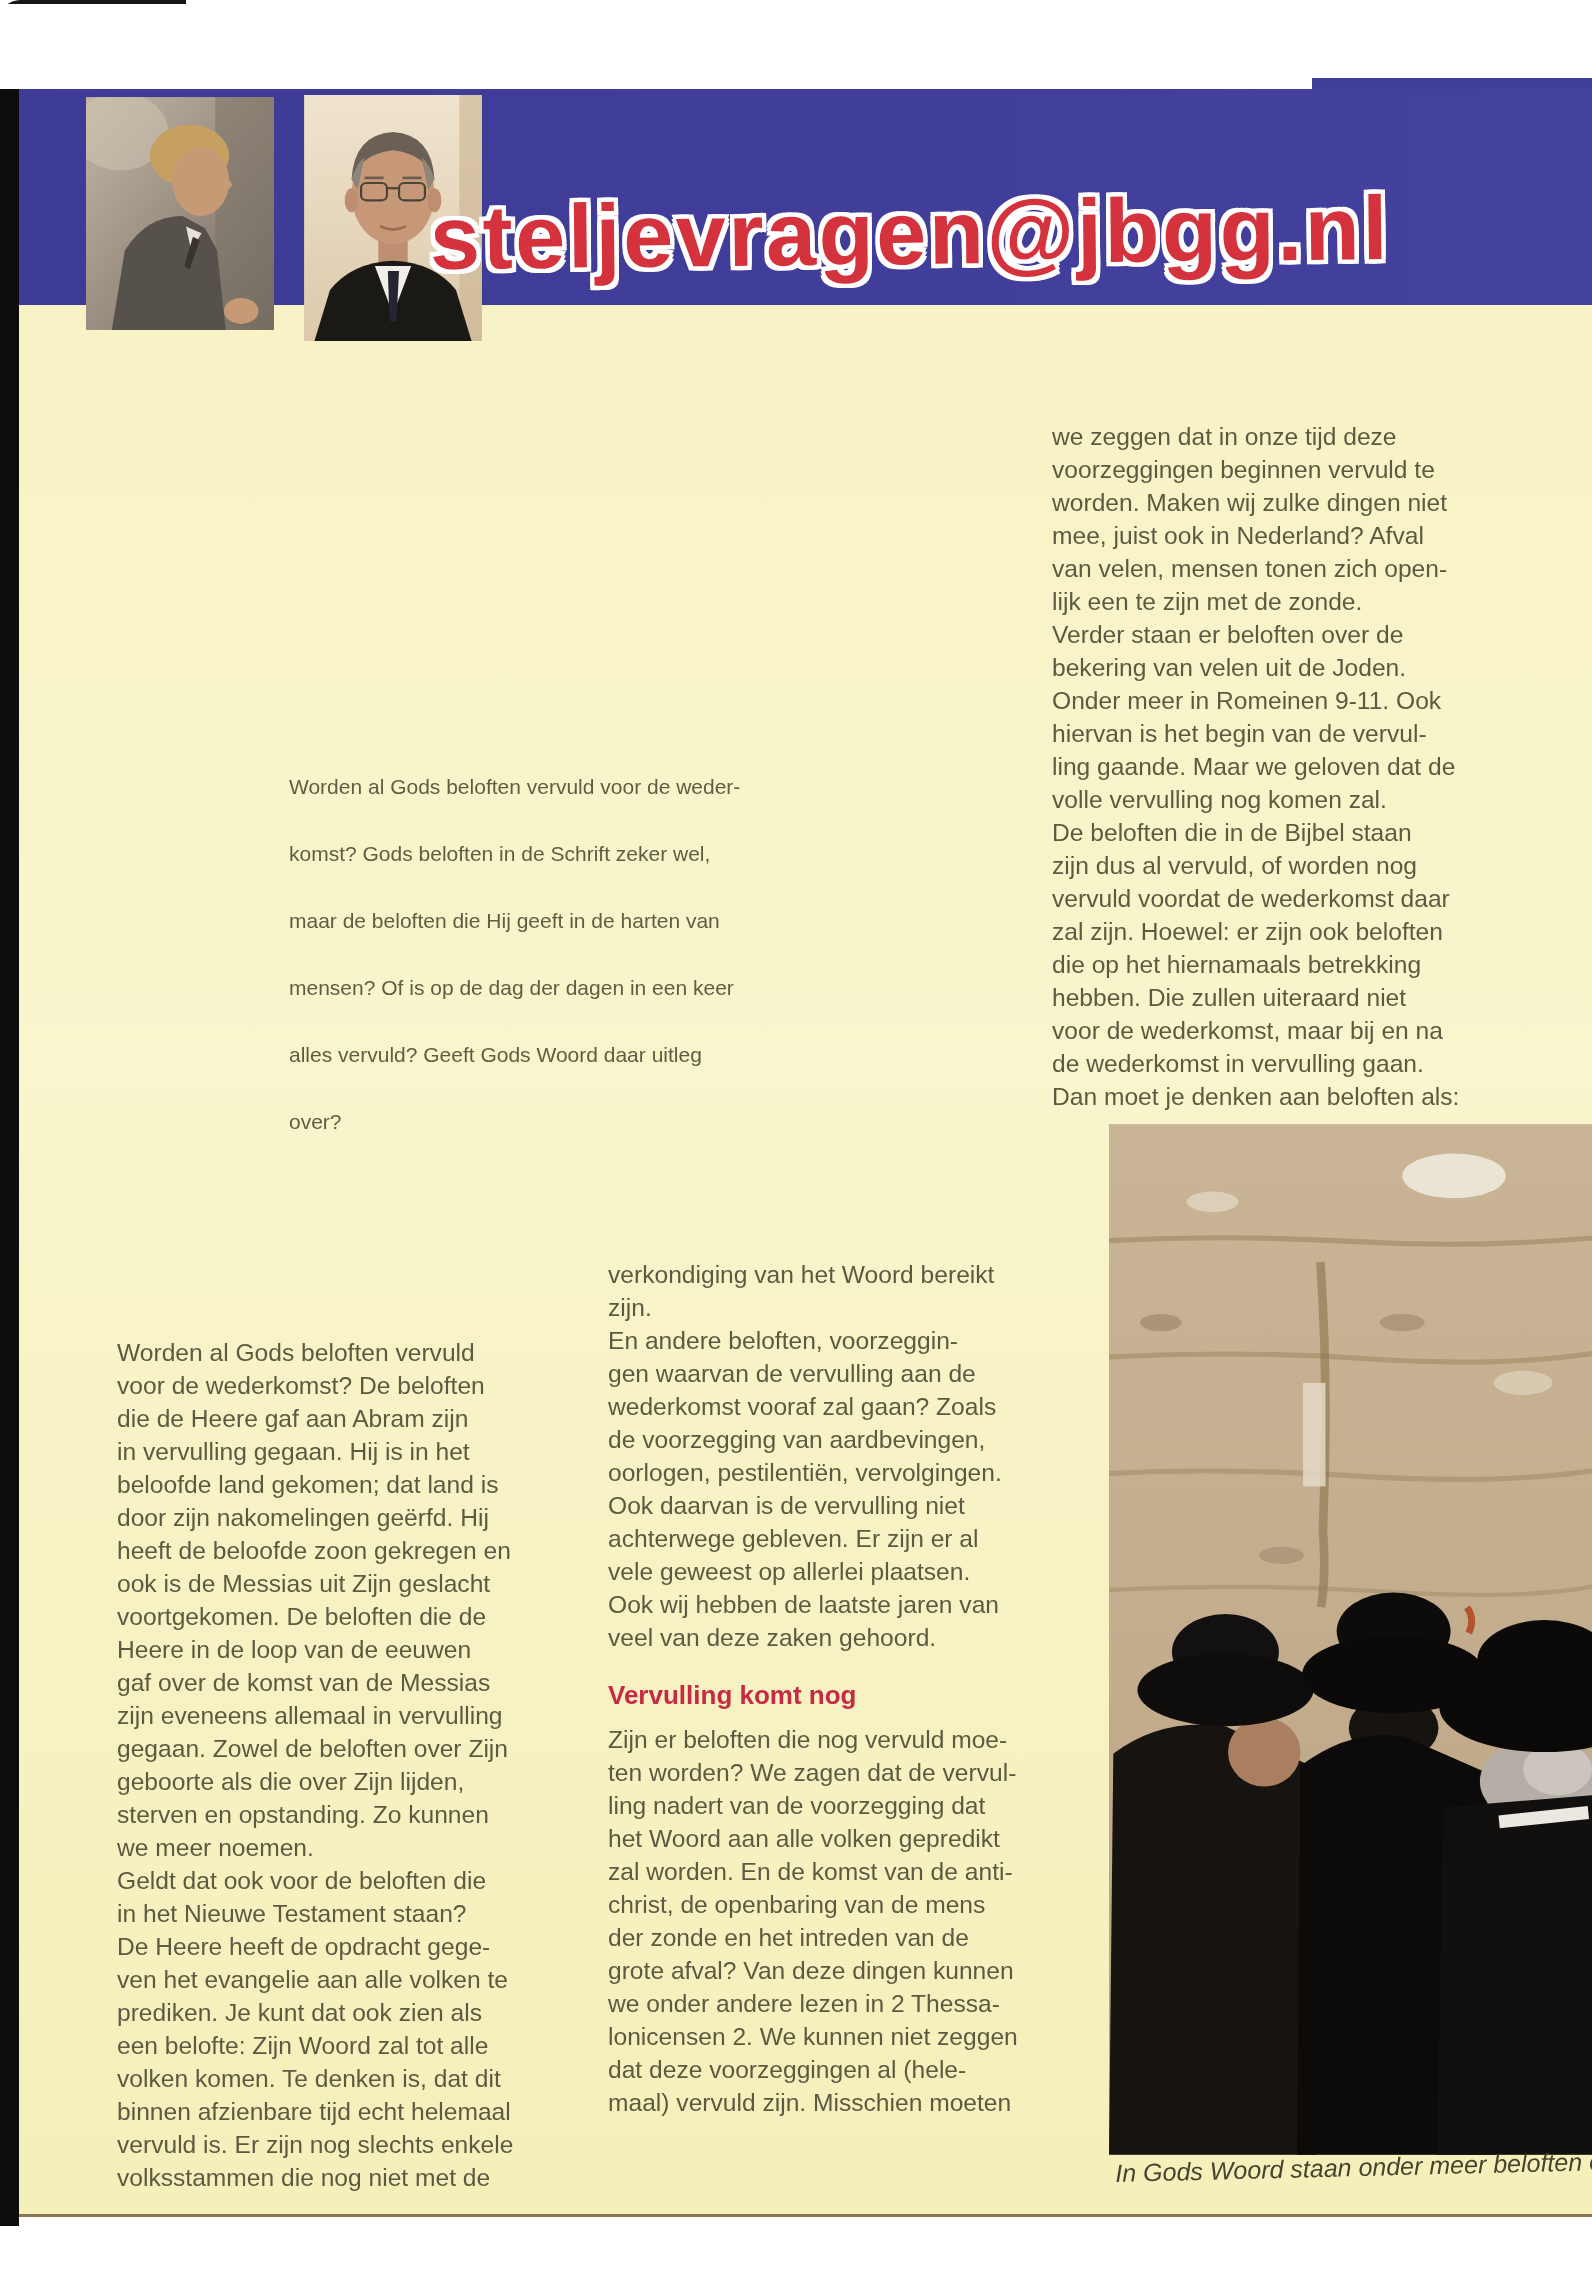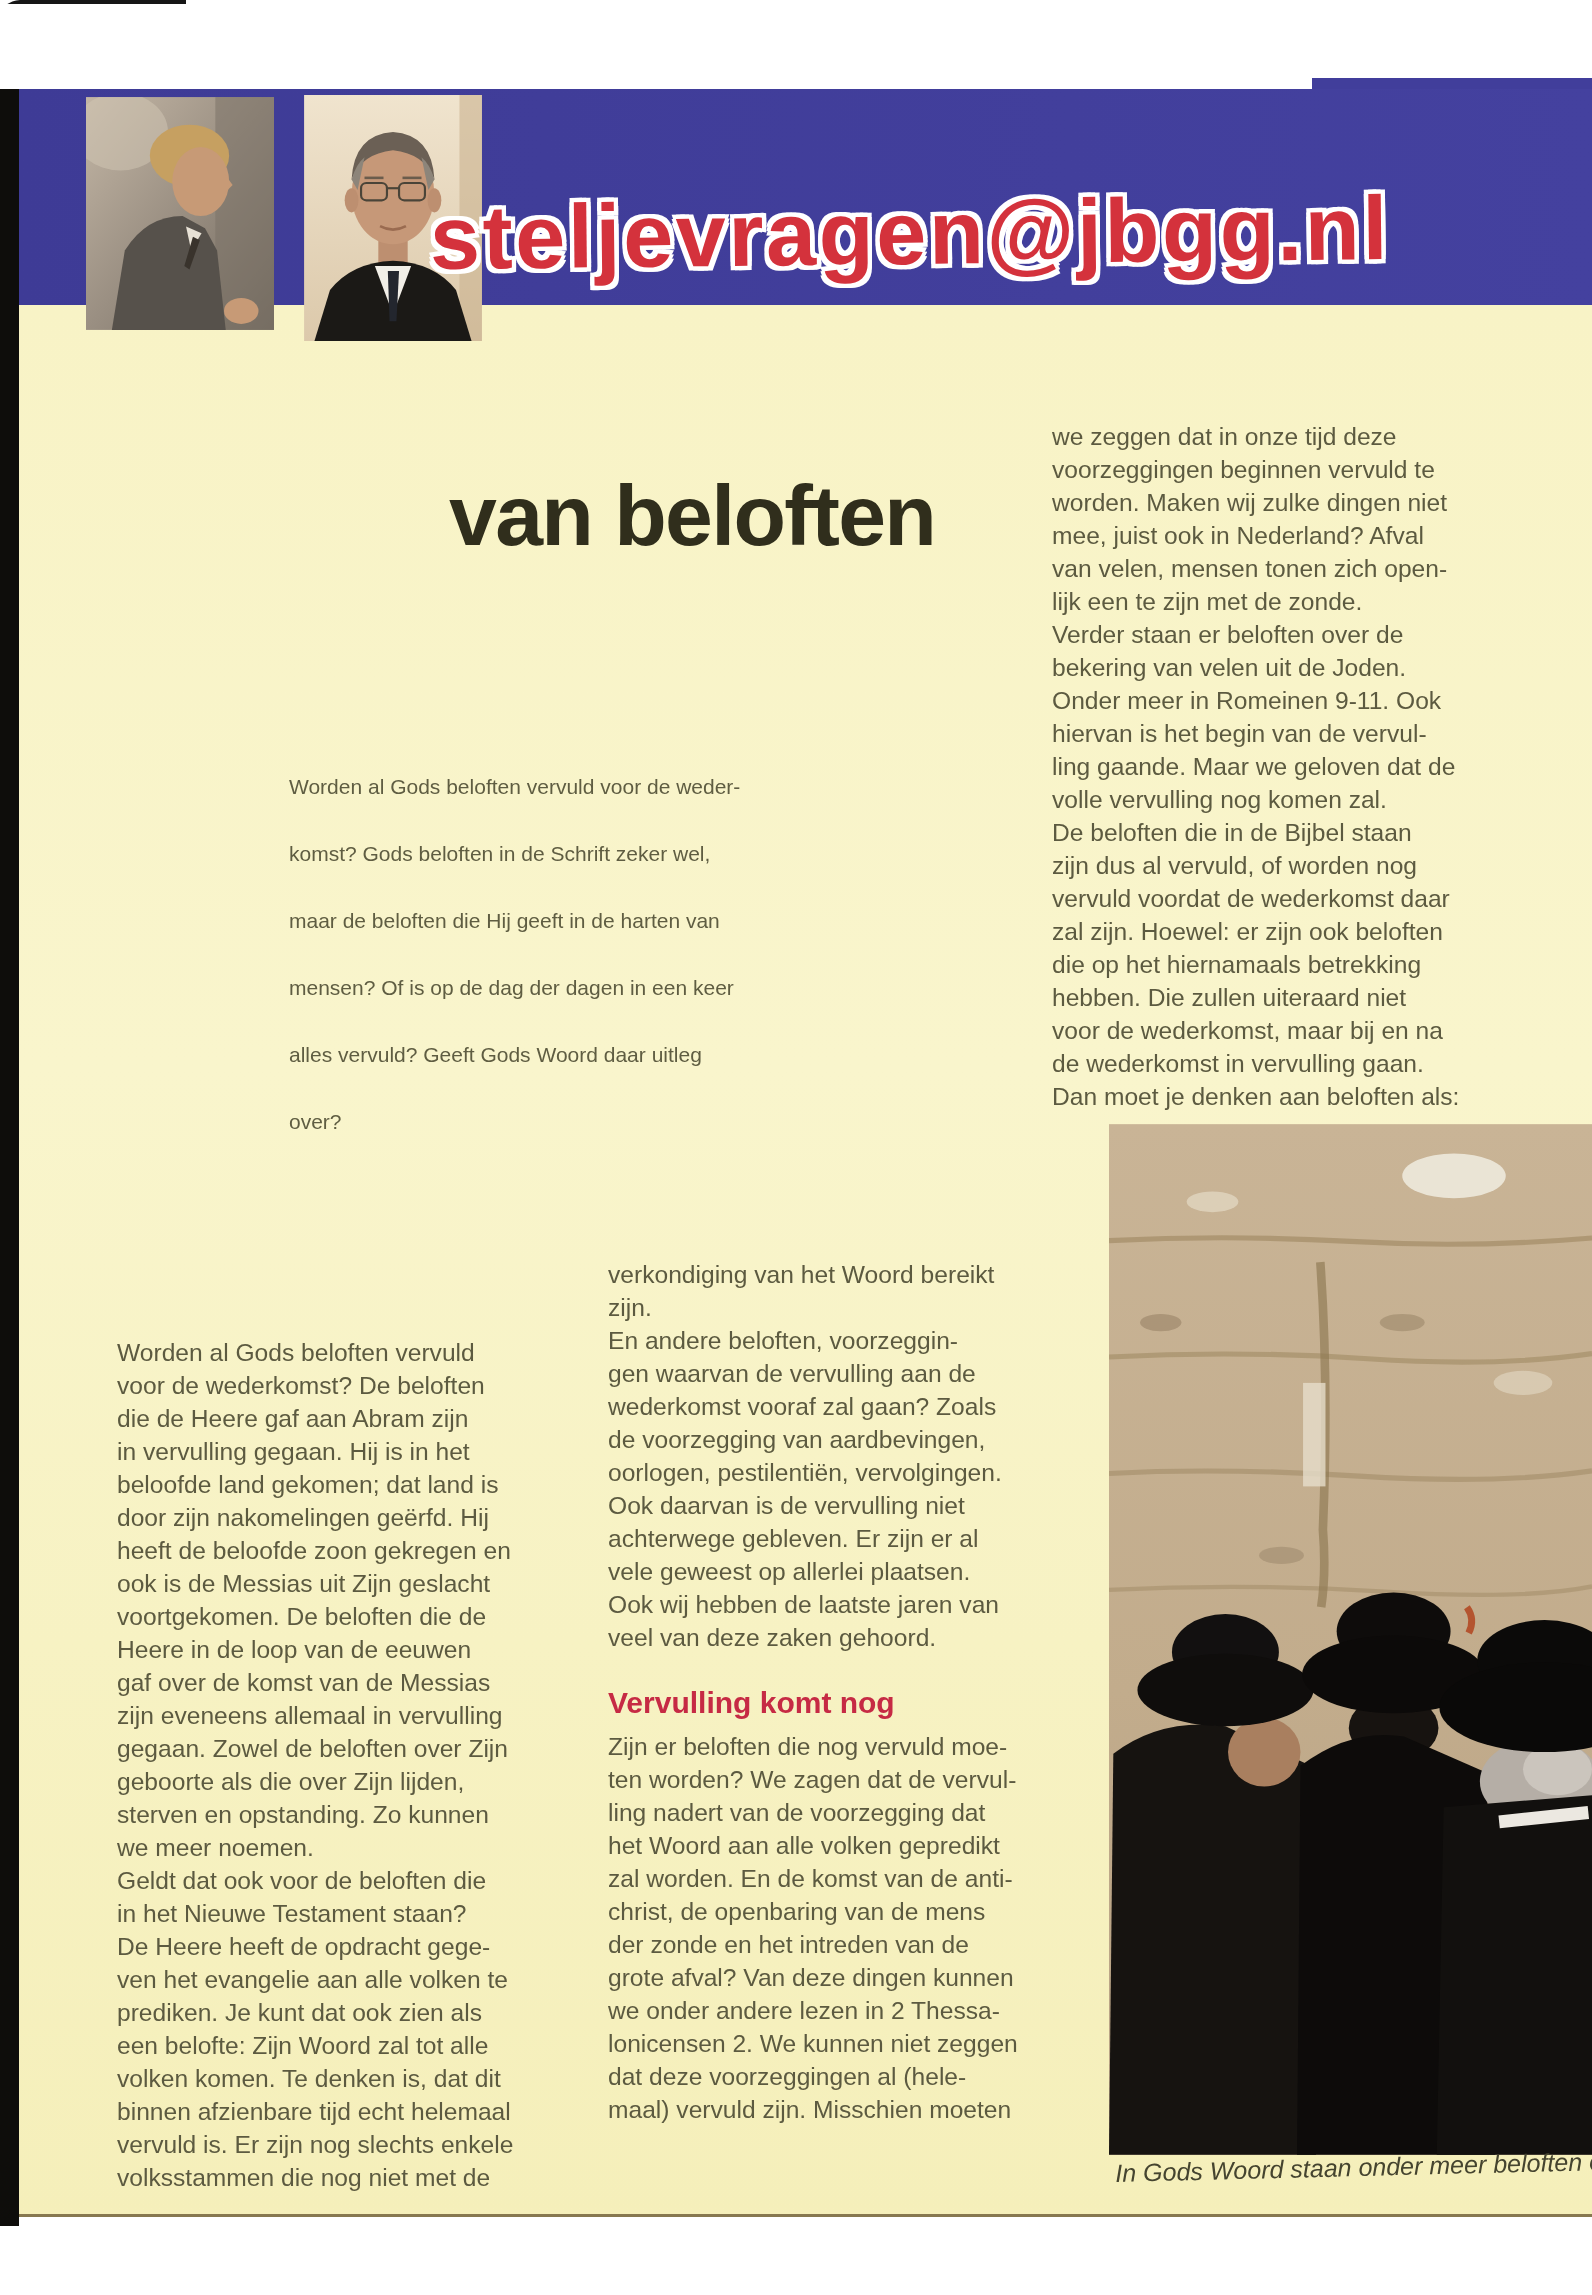--- a/index.html
+++ b/index.html
@@ -39,22 +39,22 @@
   .intro{
     position:absolute;left:289px;top:753px;width:785px;
     font-size:21px;line-height:67px;color:#5f5d42;white-space:nowrap;
   }
 
   .col{position:absolute;font-size:24.6px;line-height:33px;color:#5c5a40;white-space:nowrap;}
   .col-left{left:117px;top:1336px;width:470px;}
   .col-mid{left:608px;top:1258px;width:488px;}
   .col-right{left:1052px;top:420px;width:475px;}
   .mid-heading{
-    color:#c62a44;font-weight:bold;font-size:30px;line-height:35px;
-    margin-top:31px;margin-bottom:9.5px;white-space:nowrap;
+    color:#c62a44;font-weight:bold;font-size:26px;line-height:35px;
+    margin-top:24px;margin-bottom:9.5px;white-space:nowrap;
   }
 
   .wall-photo{position:absolute;left:1109px;top:1124px;width:483px;height:1031px;overflow:hidden;}
   .caption{
     position:absolute;left:1115px;top:2159px;width:570px;
     font-size:25px;font-style:italic;color:#45442f;white-space:nowrap;
     transform:rotate(-1.4deg);transform-origin:left top;
   }
 </style>
 </head>
@@ -117,21 +117,20 @@
       <rect x="110" y="102" width="30" height="20" rx="6" fill="none" stroke="#4a4438" stroke-width="2.5"></rect>
       <line x1="96" y1="108" x2="110" y2="108" stroke="#4a4438" stroke-width="2.5"></line>
       <line x1="70" y1="96" x2="92" y2="96" stroke="#6b5c4c" stroke-width="3"></line>
       <line x1="114" y1="96" x2="136" y2="96" stroke="#6b5c4c" stroke-width="3"></line>
       <path d="M88,152 Q103,160 118,152" stroke="#9a6b50" stroke-width="3" fill="none"></path>
     </svg>
   </span>
 
   <div class="email">steljevragen@jbgg.nl</div>
 
-  <div class="title-line title-2">van beloften</div>
 
   <div class="intro">Worden al Gods beloften vervuld voor de weder-<br>komst? Gods beloften in de Schrift zeker wel,<br>maar de beloften die Hij geeft in de harten van<br>mensen? Of is op de dag der dagen in een keer<br>alles vervuld? Geeft Gods Woord daar uitleg<br>over?</div>
 
   <div class="col col-right">we zeggen dat in onze tijd deze<br>voorzeggingen beginnen vervuld te<br>worden. Maken wij zulke dingen niet<br>mee, juist ook in Nederland? Afval<br>van velen, mensen tonen zich open-<br>lijk een te zijn met de zonde.<br>Verder staan er beloften over de<br>bekering van velen uit de Joden.<br>Onder meer in Romeinen 9-11. Ook<br>hiervan is het begin van de vervul-<br>ling gaande. Maar we geloven dat de<br>volle vervulling nog komen zal.<br>De beloften die in de Bijbel staan<br>zijn dus al vervuld, of worden nog<br>vervuld voordat de wederkomst daar<br>zal zijn. Hoewel: er zijn ook beloften<br>die op het hiernamaals betrekking<br>hebben. Die zullen uiteraard niet<br>voor de wederkomst, maar bij en na<br>de wederkomst in vervulling gaan.<br>Dan moet je denken aan beloften als:</div>
 
   <div class="col col-left">Worden al Gods beloften vervuld<br>voor de wederkomst? De beloften<br>die de Heere gaf aan Abram zijn<br>in vervulling gegaan. Hij is in het<br>beloofde land gekomen; dat land is<br>door zijn nakomelingen geërfd. Hij<br>heeft de beloofde zoon gekregen en<br>ook is de Messias uit Zijn geslacht<br>voortgekomen. De beloften die de<br>Heere in de loop van de eeuwen<br>gaf over de komst van de Messias<br>zijn eveneens allemaal in vervulling<br>gegaan. Zowel de beloften over Zijn<br>geboorte als die over Zijn lijden,<br>sterven en opstanding. Zo kunnen<br>we meer noemen.<br>Geldt dat ook voor de beloften die<br>in het Nieuwe Testament staan?<br>De Heere heeft de opdracht gege-<br>ven het evangelie aan alle volken te<br>prediken. Je kunt dat ook zien als<br>een belofte: Zijn Woord zal tot alle<br>volken komen. Te denken is, dat dit<br>binnen afzienbare tijd echt helemaal<br>vervuld is. Er zijn nog slechts enkele<br>volksstammen die nog niet met de</div>
 
   <div class="col col-mid">
     <div>verkondiging van het Woord bereikt<br>zijn.<br>En andere beloften, voorzeggin-<br>gen waarvan de vervulling aan de<br>wederkomst vooraf zal gaan? Zoals<br>de voorzegging van aardbevingen,<br>oorlogen, pestilentiën, vervolgingen.<br>Ook daarvan is de vervulling niet<br>achterwege gebleven. Er zijn er al<br>vele geweest op allerlei plaatsen.<br>Ook wij hebben de laatste jaren van<br>veel van deze zaken gehoord.</div>
     <div class="mid-heading">Vervulling komt nog</div>

